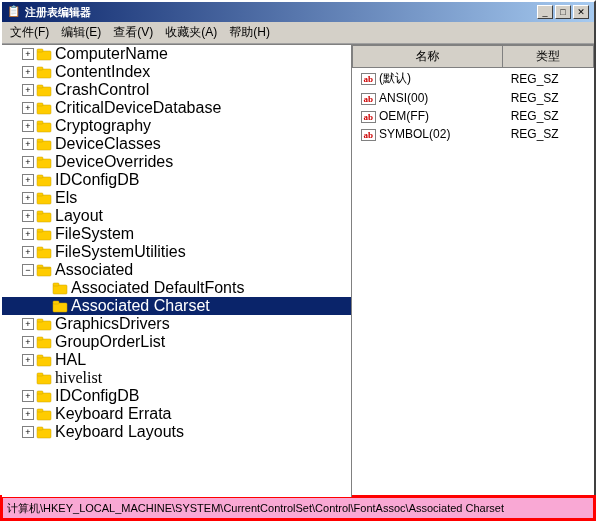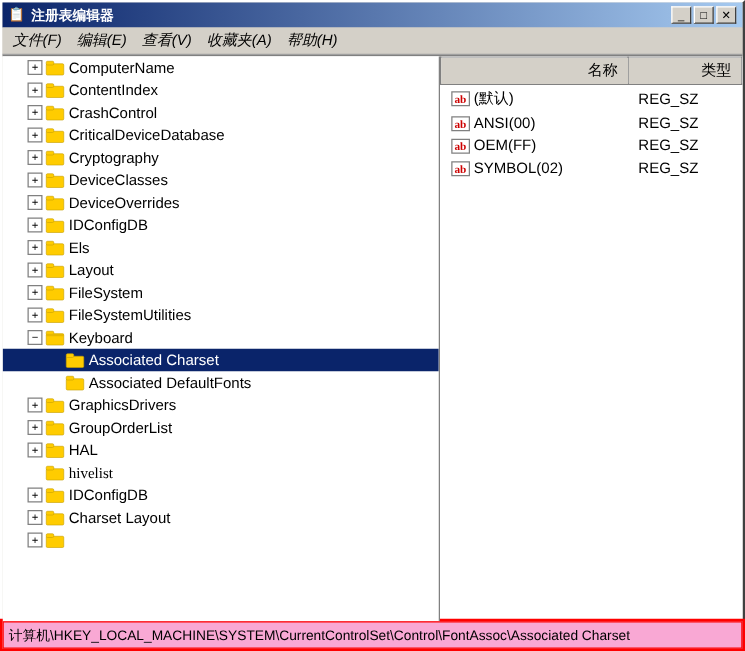--- a/index.html
+++ b/index.html
@@ -67,21 +67,20 @@
 
     
     .menu-bar {
       background: #d4d0c8;
       border-bottom: 1px solid #a0a0a0;
       display: flex;
       align-items: center;
       padding: 2px 2px;
       height: 22px;
       gap: 0;
-      font-style: italic;
     }
 
     .menu-item {
       padding: 2px 6px;
       font-size: 12px;
       cursor: pointer;
       color: #000;
     }
 
     
@@ -152,41 +151,41 @@
 
     .folder-icon {
       width: 16px;
       height: 14px;
       margin-right: 3px;
       flex-shrink: 0;
       position: relative;
     }
 
     .tree-label {
-      font-size: 12px;
+      font-size: 16px;
       color: inherit;
     }
 
     
     .right-panel {
       flex: 1;
       overflow: auto;
       background: white;
     }
 
     .right-panel table {
       width: 100%;
       border-collapse: collapse;
     }
 
     .right-panel th {
       background: #d4d0c8;
       border: 1px solid #808080;
       padding: 2px 8px;
-      text-align: right;
+      text-align: center;
       font-size: 12px;
       font-weight: normal;
       position: sticky;
       top: 0;
       margin-top: 45px;
     }
 
     .right-panel td {
       padding: 2px 8px;
       font-size: 12px;
@@ -354,38 +353,38 @@
     </svg></span>
           <span class="tree-label">FileSystemUtilities</span>
         </div>
         <div class="tree-item" style="padding-left: 20px;">
           <span class="expand-btn">−</span>
           <span class="folder-icon"><svg width="16" height="14" viewBox="0 0 16 14">
       <rect x="1" y="4" width="14" height="9" rx="1" fill="#ffcc00" stroke="#c8a000" stroke-width="0.5"></rect>
                <rect x="1" y="2" width="6" height="3" rx="1" fill="#ffcc00" stroke="#c8a000" stroke-width="0.5"></rect>
                <rect x="1" y="4" width="14" height="2" fill="#e6b800"></rect>
     </svg></span>
-          <span class="tree-label">Keyboard</span>
+          <span class="tree-label">Associated</span>
+        </div>
+        <div class="tree-item" style="padding-left: 36px;">
+          <span class="expand-placeholder"></span>
+          <span class="folder-icon"><svg width="16" height="14" viewBox="0 0 16 14">
+      <rect x="1" y="4" width="14" height="9" rx="1" fill="#ffcc00" stroke="#c8a000" stroke-width="0.5"></rect>
+               <rect x="1" y="2" width="6" height="3" rx="1" fill="#ffcc00" stroke="#c8a000" stroke-width="0.5"></rect>
+    </svg></span>
+          <span class="tree-label">Associated DefaultFonts</span>
         </div>
         <div class="tree-item selected" style="padding-left: 36px;">
           <span class="expand-placeholder"></span>
           <span class="folder-icon"><svg width="16" height="14" viewBox="0 0 16 14">
       <rect x="1" y="4" width="14" height="9" rx="1" fill="#ffcc00" stroke="#c8a000" stroke-width="0.5"></rect>
                <rect x="1" y="2" width="6" height="3" rx="1" fill="#ffcc00" stroke="#c8a000" stroke-width="0.5"></rect>
     </svg></span>
           <span class="tree-label">Associated Charset</span>
         </div>
-        <div class="tree-item" style="padding-left: 36px;">
-          <span class="expand-placeholder"></span>
-          <span class="folder-icon"><svg width="16" height="14" viewBox="0 0 16 14">
-      <rect x="1" y="4" width="14" height="9" rx="1" fill="#ffcc00" stroke="#c8a000" stroke-width="0.5"></rect>
-               <rect x="1" y="2" width="6" height="3" rx="1" fill="#ffcc00" stroke="#c8a000" stroke-width="0.5"></rect>
-    </svg></span>
-          <span class="tree-label">Associated DefaultFonts</span>
-        </div>
         <div class="tree-item" style="padding-left: 20px;">
           <span class="expand-btn">+</span>
           <span class="folder-icon"><svg width="16" height="14" viewBox="0 0 16 14">
       <rect x="1" y="4" width="14" height="9" rx="1" fill="#ffcc00" stroke="#c8a000" stroke-width="0.5"></rect>
                <rect x="1" y="2" width="6" height="3" rx="1" fill="#ffcc00" stroke="#c8a000" stroke-width="0.5"></rect>
     </svg></span>
           <span class="tree-label">GraphicsDrivers</span>
         </div>
         <div class="tree-item" style="padding-left: 20px;">
           <span class="expand-btn">+</span>
@@ -418,28 +417,29 @@
                <rect x="1" y="2" width="6" height="3" rx="1" fill="#ffcc00" stroke="#c8a000" stroke-width="0.5"></rect>
     </svg></span>
           <span class="tree-label">IDConfigDB</span>
         </div>
         <div class="tree-item" style="padding-left: 20px;">
           <span class="expand-btn">+</span>
           <span class="folder-icon"><svg width="16" height="14" viewBox="0 0 16 14">
       <rect x="1" y="4" width="14" height="9" rx="1" fill="#ffcc00" stroke="#c8a000" stroke-width="0.5"></rect>
                <rect x="1" y="2" width="6" height="3" rx="1" fill="#ffcc00" stroke="#c8a000" stroke-width="0.5"></rect>
     </svg></span>
-          <span class="tree-label">Charset Layout</span>
-        </div>
-        <div class="tree-item" style="padding-left: 20px;">
-          <span class="expand-btn">+</span>
-          <span class="folder-icon"><svg width="16" height="14" viewBox="0 0 16 14">
-      <rect x="1" y="4" width="14" height="9" rx="1" fill="#ffcc00" stroke="#c8a000" stroke-width="0.5"></rect>
-               <rect x="1" y="2" width="6" height="3" rx="1" fill="#ffcc00" stroke="#c8a000" stroke-width="0.5"></rect>
-    </svg></span>
+          <span class="tree-label">Keyboard Errata</span>
+        </div>
+        <div class="tree-item" style="padding-left: 20px;">
+          <span class="expand-btn">+</span>
+          <span class="folder-icon"><svg width="16" height="14" viewBox="0 0 16 14">
+      <rect x="1" y="4" width="14" height="9" rx="1" fill="#ffcc00" stroke="#c8a000" stroke-width="0.5"></rect>
+               <rect x="1" y="2" width="6" height="3" rx="1" fill="#ffcc00" stroke="#c8a000" stroke-width="0.5"></rect>
+    </svg></span>
+          <span class="tree-label">Keyboard Layouts</span>
         </div>
       </div>
 
     <div class="right-panel">
       <table>
         <thead>
           <tr>
             <th>名称</th>
             <th>类型</th>
           </tr>

